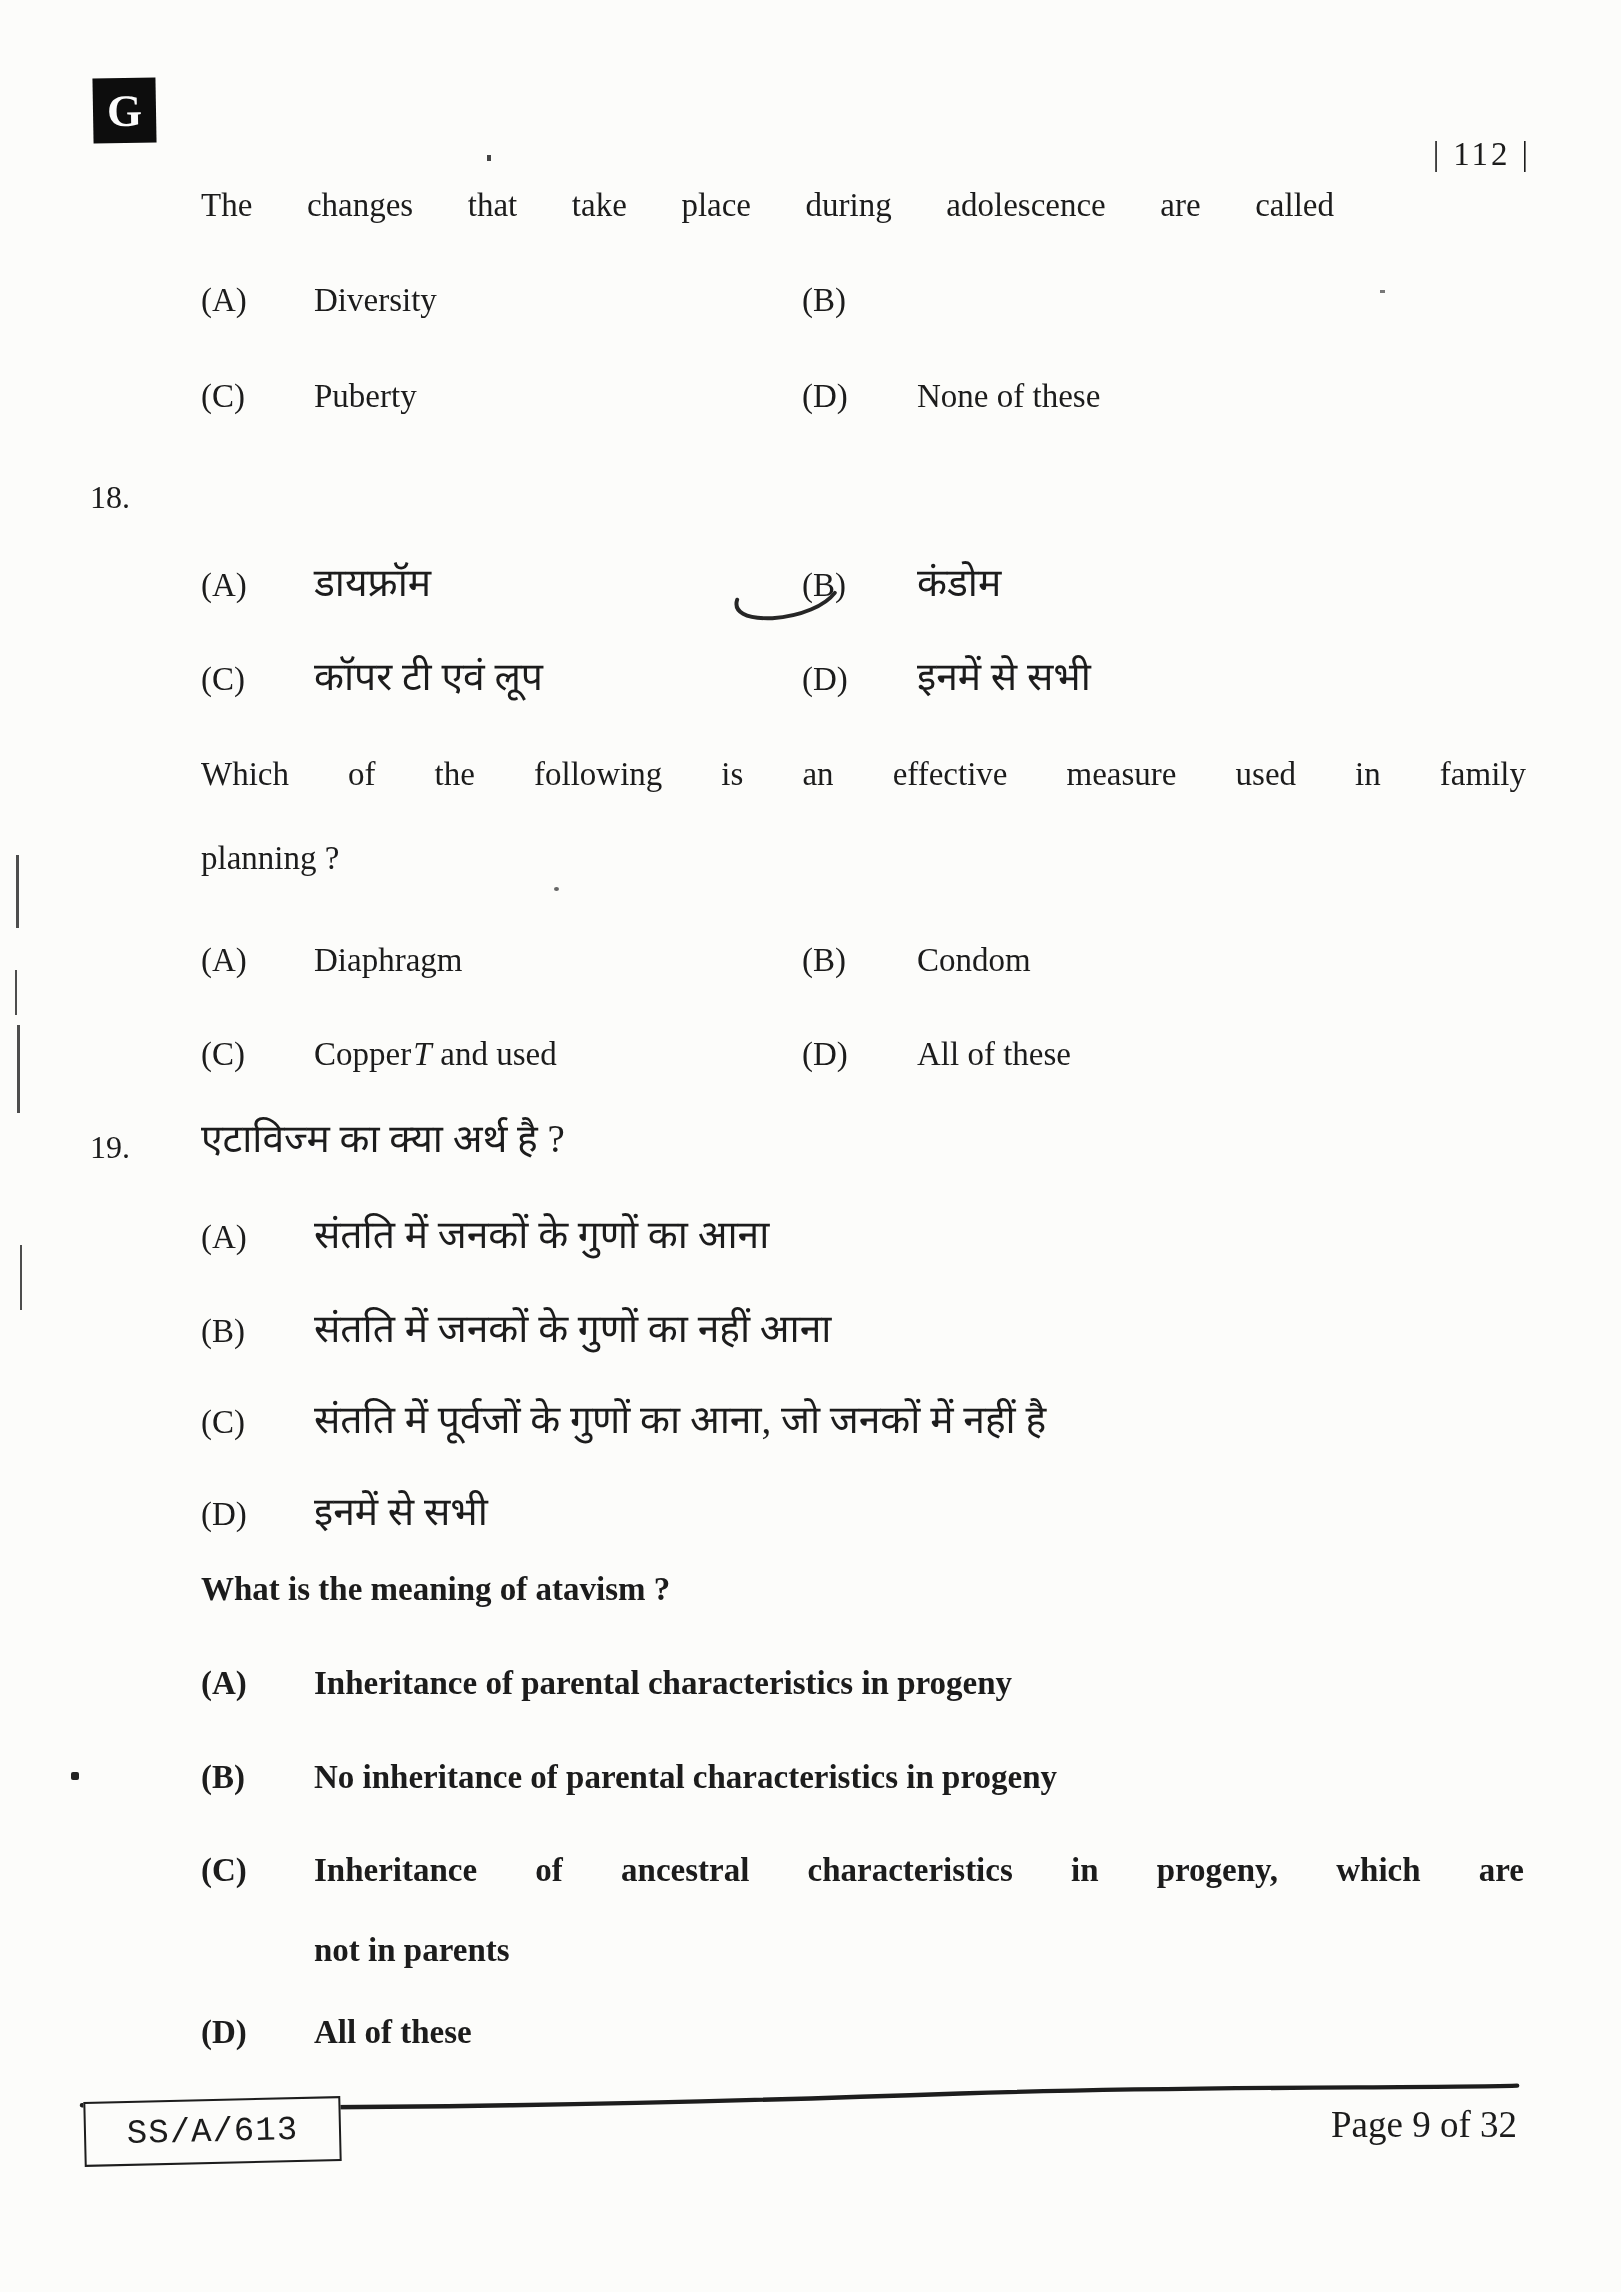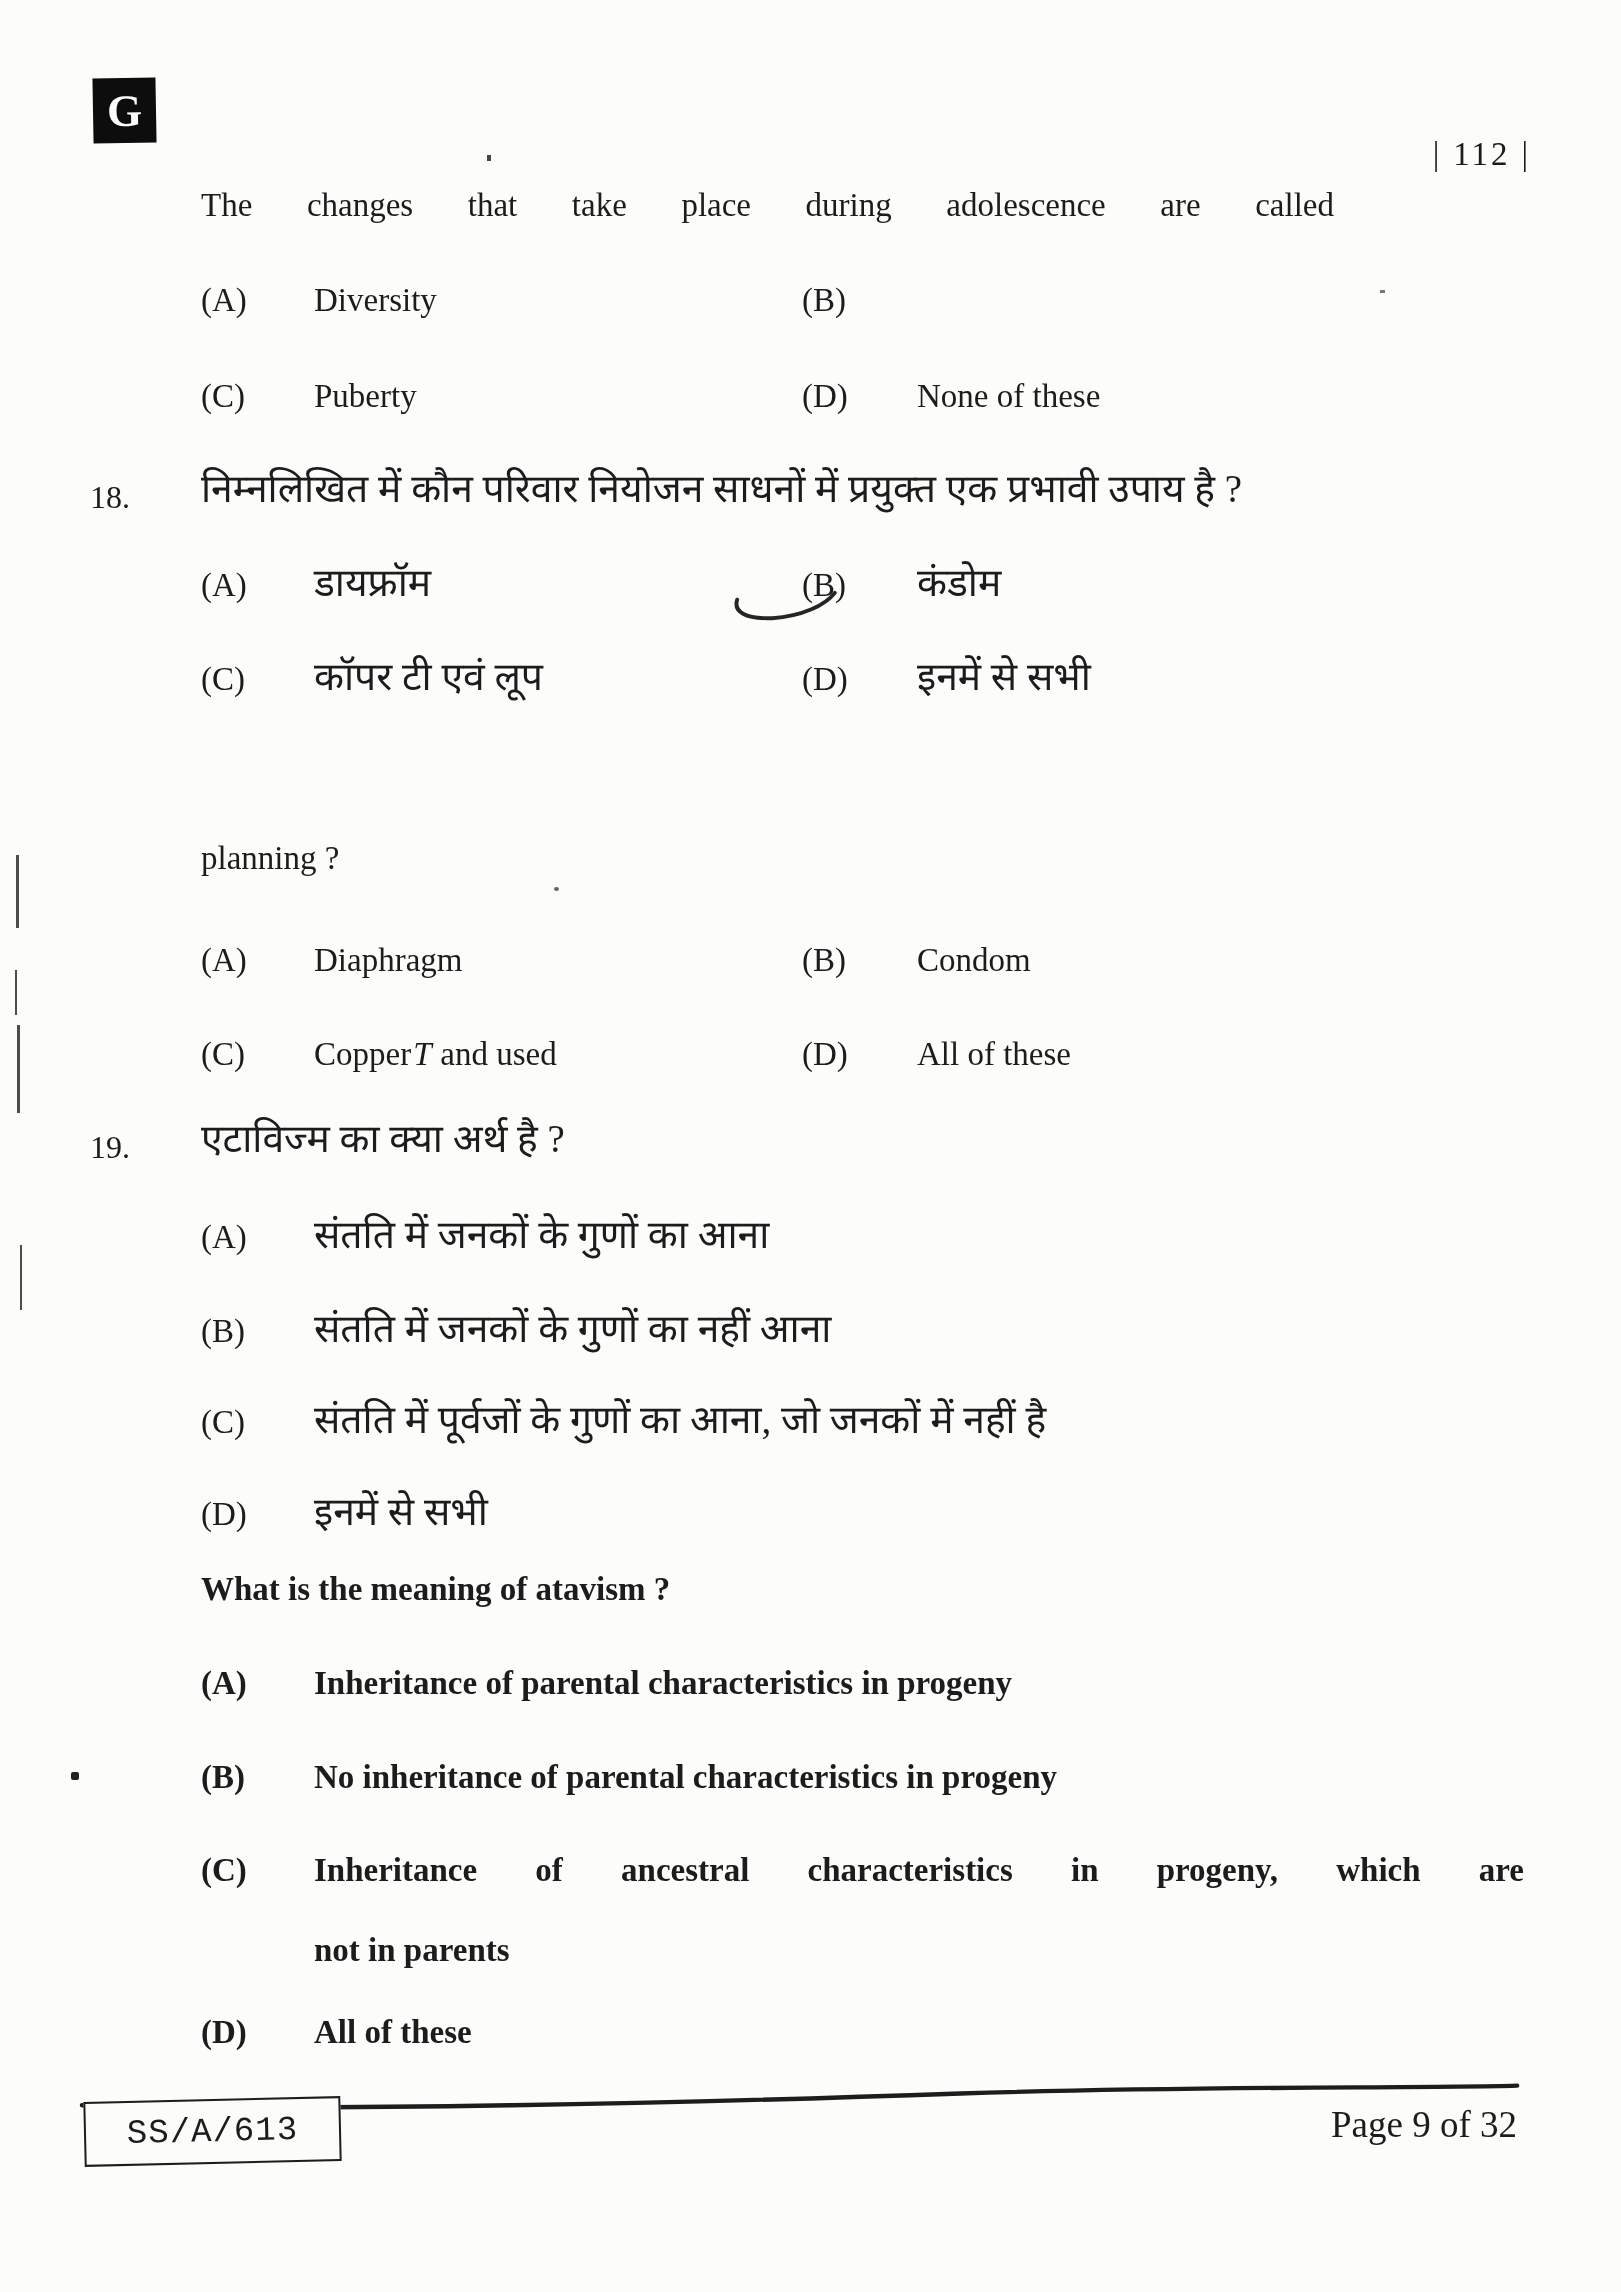--- a/index.html
+++ b/index.html
@@ -97,40 +97,40 @@
     <span>(B)</span>
   </div>
   <div class="abs row2 en" style="top:377px;">
     <span>(C)</span>
     <span>Puberty</span>
     <span>(D)</span>
     <span>None of these</span>
   </div>
 
   <span class="abs num" style="left:90px; top:479px;">18.</span>
-  <div class="abs stem hi" style="top:467px; width:1157px;">निम्नलिखित में कौन परिवार नियोजन साधनों में प्रयुक्त एक प्रभावी उपाय है ?</div>
 
   <div class="abs row2 hi" style="top:561px;">
     <span class="en">(A)</span>
     <span>डायफ्रॉम</span>
     <span class="en">(B)</span>
     <span>कंडोम</span>
   </div>
 
   <svg class="abs pen" viewBox="0 0 112 42">
     <path d="M6 14 C 2 26, 14 34, 42 33 C 72 31, 96 20, 106 7" fill="none" stroke="#262626" stroke-width="4" stroke-linecap="round"></path>
   </svg>
 
   <div class="abs row2 hi" style="top:655px;">
     <span class="en">(C)</span>
     <span>कॉपर टी एवं लूप</span>
     <span class="en">(D)</span>
     <span>इनमें से सभी</span>
   </div>
 
+  <div class="abs stem en jst" style="top:755px; width:1325px;">Which of the following is an effective measure used in family</div>
   <div class="abs stem en" style="top:839px;">planning ?</div>
 
   <div class="abs row2 en" style="top:941px;">
     <span>(A)</span>
     <span>Diaphragm</span>
     <span>(B)</span>
     <span>Condom</span>
   </div>
   <div class="abs row2 en" style="top:1035px;">
     <span>(C)</span>

